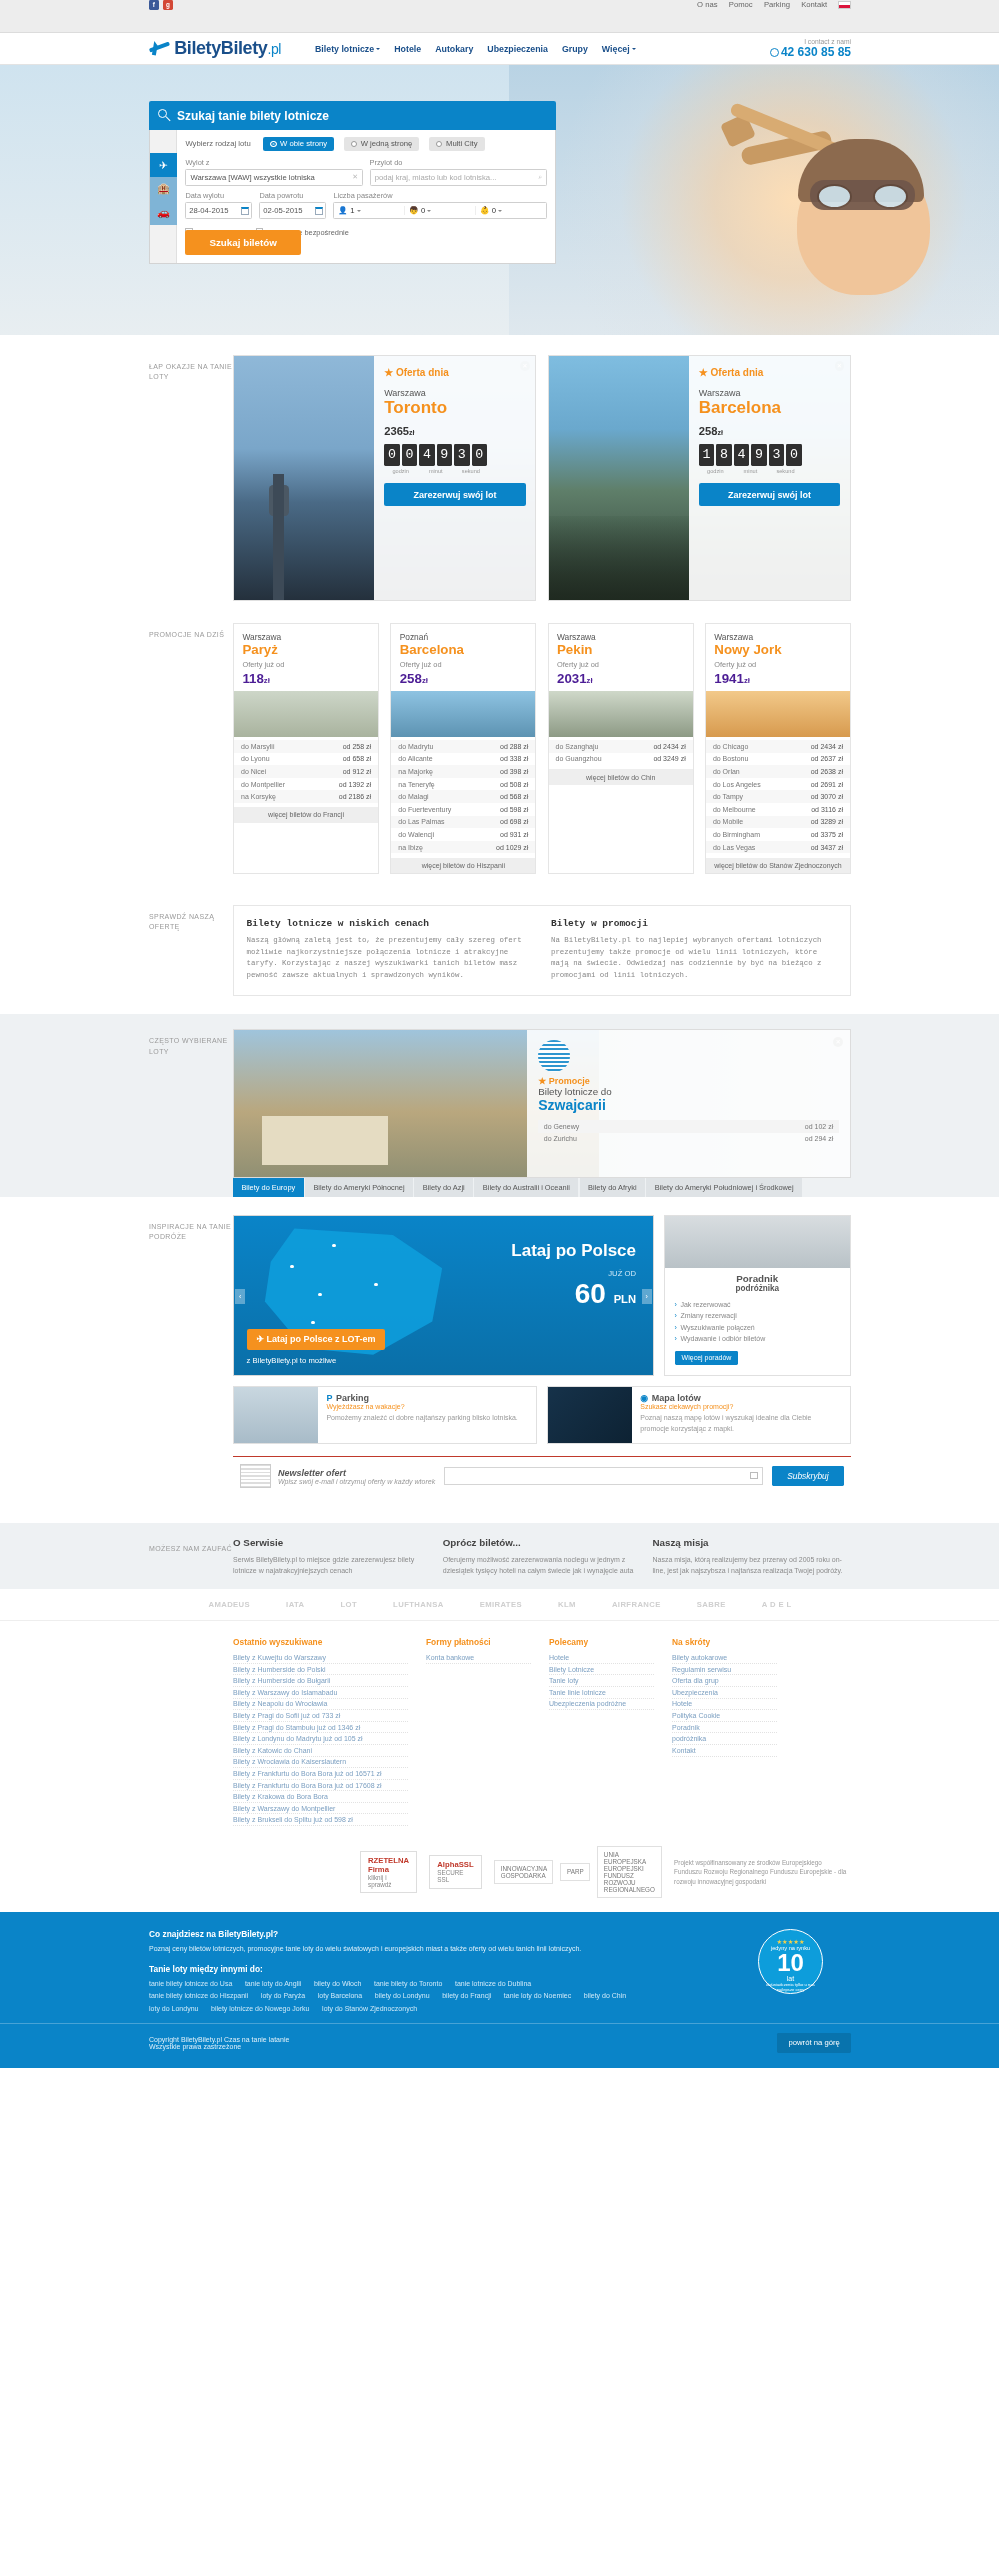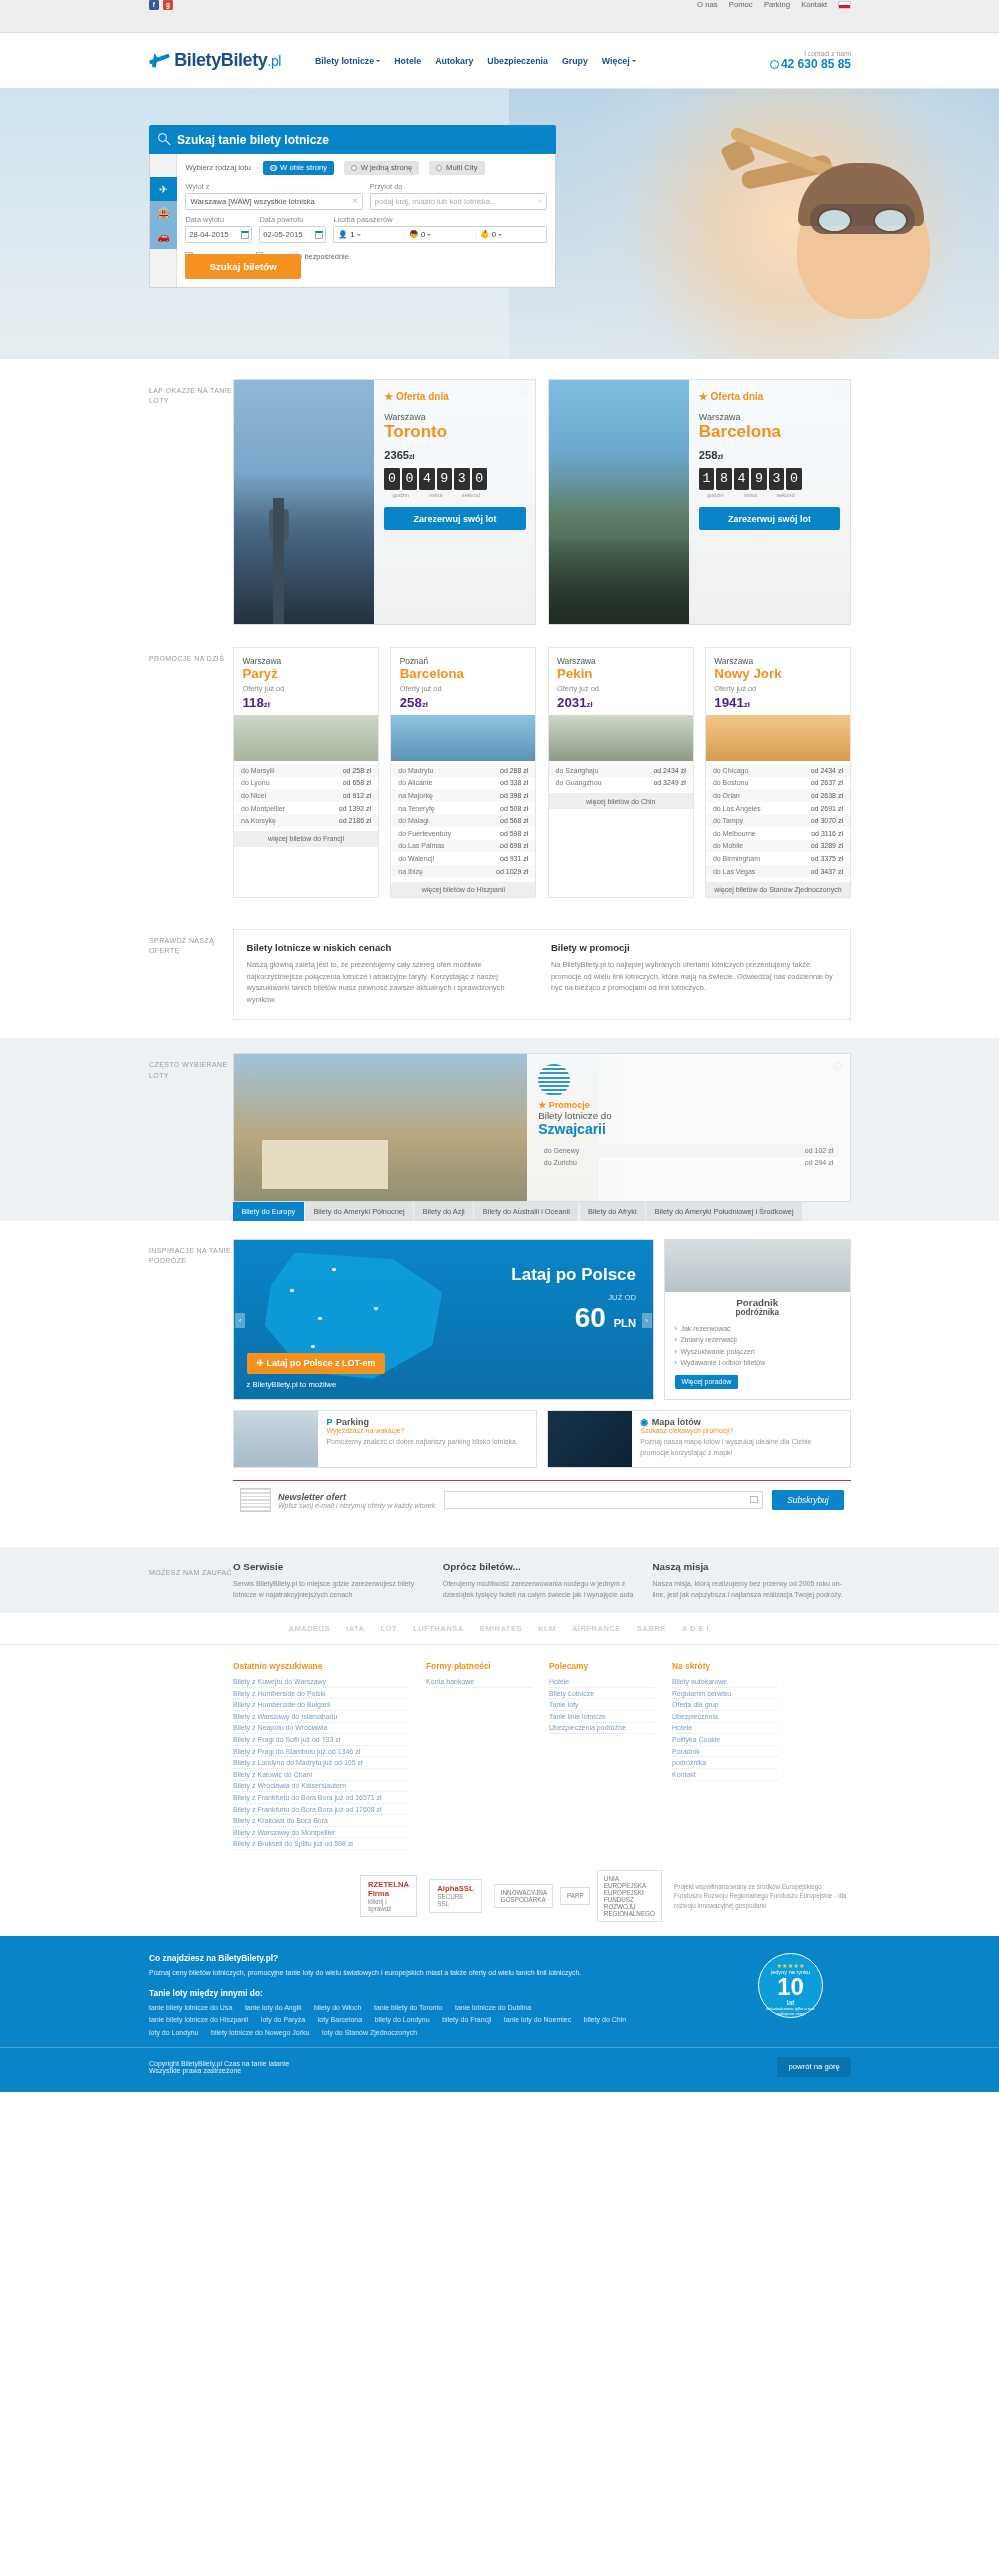--- a/index.html
+++ b/index.html
@@ -17,21 +17,21 @@
   .topbar-inner { width:702px; margin:0 auto; display:flex; align-items:center; gap:4.2px; }
   .social { width:9.8px; height:9.8px; border-radius:1.4px; display:inline-block; color:#fff; font-size:6.3px; text-align:center; line-height:9.8px; font-weight:bold; }
   .fb { background:#3b5998; }
   .gp { background:#d34836; }
   .topbar-spacer { flex:1; }
   .topnav { display:flex; gap:11.2px; align-items:center; font-size:7.7px; color:#666; }
   .topnav span { cursor:pointer; }
   .flagpl { width:12.6px; height:8.4px; background:linear-gradient(to bottom,#fff 50%,#dc143c 50%); border:0.7px solid #ccc; display:inline-block; }
 
   
-  .header { height:56px; background:#fff; border-bottom:0.7px solid #e3e3e3; display:flex; }
+  .header { height:32px; background:#fff; border-bottom:0.7px solid #e3e3e3; display:flex; }
   .header-inner { width:702px; margin:0 auto; display:flex; align-items:center; }
   .logo { display:flex; align-items:center; gap:4.2px; }
   .logo-icon { width:21px; height:18px; position:relative; }
   .logo-icon:before { content:""; position:absolute; left:0; top:5.6px; width:21px; height:4.2px; background:#0a84c8; transform:rotate(-20deg); border-radius:1.4px; }
   .logo-icon:after { content:""; position:absolute; left:4.2px; top:2.8px; width:9.8px; height:9.8px; border-left:4.9px solid #0a84c8; border-top:4.9px solid transparent; transform:rotate(10deg); }
   .logo-text { font-size:18px; font-weight:bold; color:#1a4f8a; letter-spacing:-0.4px; }
   .logo-text .pl { color:#0a84c8; font-weight:normal; font-size:14px; }
   .mainnav { display:flex; gap:14px; margin-left:34px; font-size:8.8px; color:#1a4f8a; font-weight:bold; align-items:center; }
   .mainnav .item { cursor:pointer; white-space:nowrap; }
   .caret { display:inline-block; border-left:2.8px solid transparent; border-right:2.8px solid transparent; border-top:2.8px solid #1a4f8a; margin-left:2.1px; vertical-align:middle; }
@@ -143,21 +143,21 @@
   .img-pekin { background:linear-gradient(to bottom,#cfd8c9,#8d9a85); }
   .img-ny { background:linear-gradient(to bottom,#f2c98a,#d79a4e); }
   .promo-list { padding:2.8px 0 0 0; }
   .promo-li { display:flex; justify-content:space-between; font-size:7px; color:#777; padding:2.8px 7px; }
   .promo-li:nth-child(odd) { background:#f7f7f7; }
   .promo-li .pr { color:#555; }
   .promo-more { background:#eee; font-size:7px; color:#666; text-align:center; padding:4.2px; margin:4.2px 0 0 0; }
 
   
   .text-band { background:#fff; padding:12.6px 0 18px 0; }
-  .text-cols { display:flex; gap:18px; margin-left:84px; border:0.7px solid #e6e6e6; padding:12.6px; }
+  .text-cols { display:flex; gap:18px; margin-left:84px; border:0.7px solid #e6e6e6; padding:12.6px;font-family:Liberation Mono, monospace; }
   .text-col { flex:1; }
   .text-col h3 { font-size:9.5px; color:#333; margin-bottom:5.6px; }
   .text-col p { font-size:7.4px; color:#888; line-height:1.6; }
 
   
   .often-band { background:#eef1f3; padding:15.4px 0 0 0; }
   .often { margin-left:84px; width:618px; position:relative; height:149px; background:linear-gradient(to right,#b7c7cf,#dfe6e9); overflow:hidden; border:0.7px solid #dcdcdc;}
   .often-photo { position:absolute; left:0; top:0; width:365px; height:149px; background:linear-gradient(to bottom,#9fc4dc 0%,#b9a77e 55%,#8f8f73 100%); }
   .often-photo:after { content:""; position:absolute; left:28px; bottom:14px; width:126px; height:49px; background:#e5dcc2; }
   .often-panel { position:absolute; right:0; top:0; width:323px; height:149px; background:rgba(255,255,255,.88); padding:9.8px 11.2px; }
@@ -213,21 +213,21 @@
   .news-btn { background:#0a84c8; color:#fff; font-size:8.4px; padding:4.9px 15.4px; border-radius:1.4px; }
 
   
   .trust-band { background:#eef1f3; padding:14px 0 12.6px 0; margin-top:12.6px; }
   .trust { display:flex; gap:11.2px; margin-left:84px; }
   .trust-col { flex:1; }
   .trust-col h3 { font-size:9.8px; color:#444; margin-bottom:5.6px; }
   .trust-col p { font-size:7px; color:#8b8b8b; line-height:1.6; }
 
   
-  .partners { display:flex; gap:16px; align-items:center; justify-content:center; padding:11.2px 0; background:#fff; border-bottom:0.7px solid #eee; }
+  .partners { display:flex; gap:36px; align-items:center; justify-content:center; padding:11.2px 0; background:#fff; border-bottom:0.7px solid #eee; }
   .partner { font-size:7.7px; color:#cfcfcf; font-weight:bold; letter-spacing:0.4px; }
 
   
   .flinks { display:flex; gap:18px; margin-left:84px; padding:15.4px 0 7px 0; }
   .flink-col h5 { font-size:8.4px; color:#f5911e; font-weight:bold; margin-bottom:5.6px; }
   .flink-col a { display:block; font-size:7px; color:#7a9ec0; text-decoration:none; padding:1.8px 0; border-bottom:0.7px dotted #e2e2e2; }
   .col-recent { width:175px; }
   .col-pay { width:105px; }
   .col-reco { width:105px; }
   .col-short { width:105px; }

